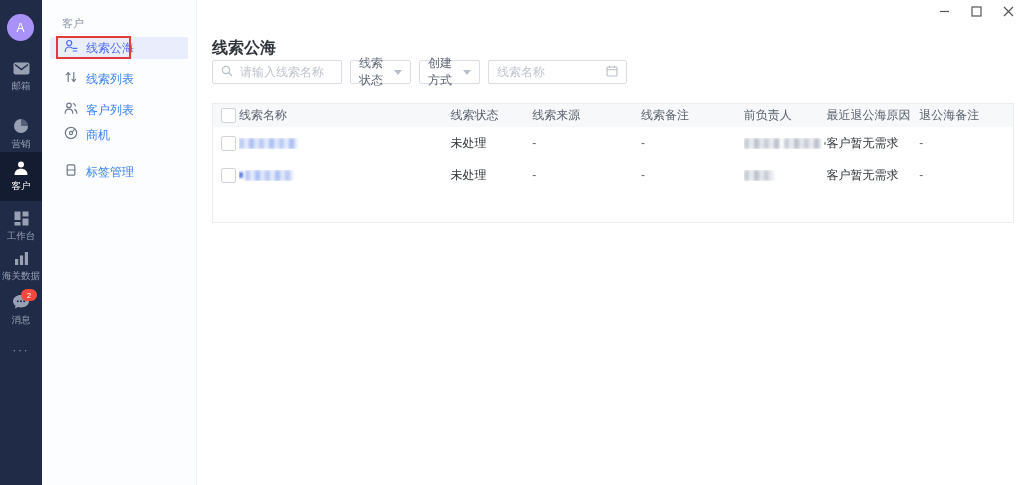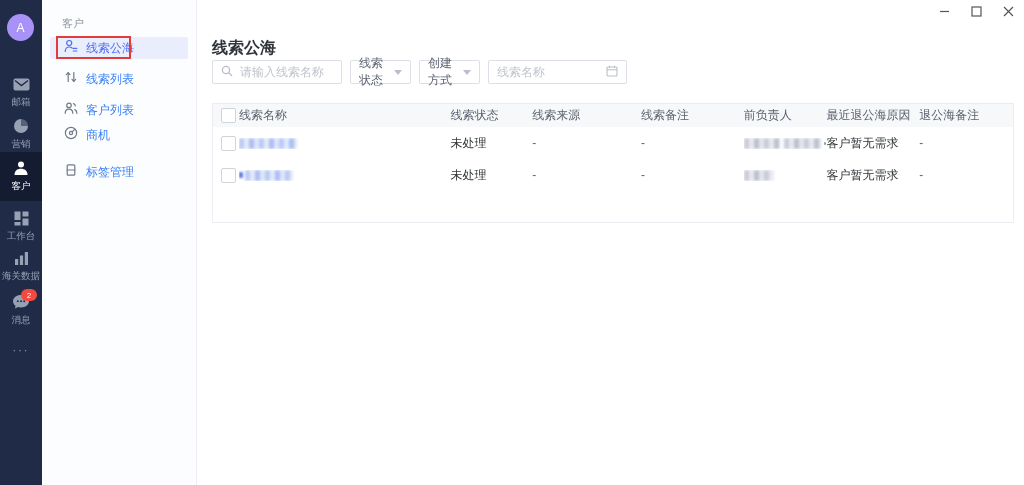--- a/index.html
+++ b/index.html
@@ -75,21 +75,21 @@
   .pg-size{height:20px;background:#eff1f5;border-radius:2px;display:flex;align-items:center;gap:5px;padding:0 8px;cursor:pointer;color:#5f6673;}
 </style>
 </head>
 <body>
 
 <div class="app">
 
   <aside class="rail">
     <div class="avatar">A</div>
 
-    <div class="rail-item" style="top:76px">
+    <div class="rail-item" style="top:60px">
       <span class="rail-ic">
         <svg width="17" height="13" viewBox="0 0 17 13">
             <rect x="0.5" y="0.5" width="16" height="12" rx="2" fill="#98a1b4"></rect>
             <path d="M2 2.5 L8.5 7.5 L15 2.5" stroke="#202b47" stroke-width="1.4" fill="none"></path>
           </svg>
       </span>
       <span class="rlabel">邮箱</span>
     </div>
 
     <div class="rail-item" style="top:118px">

